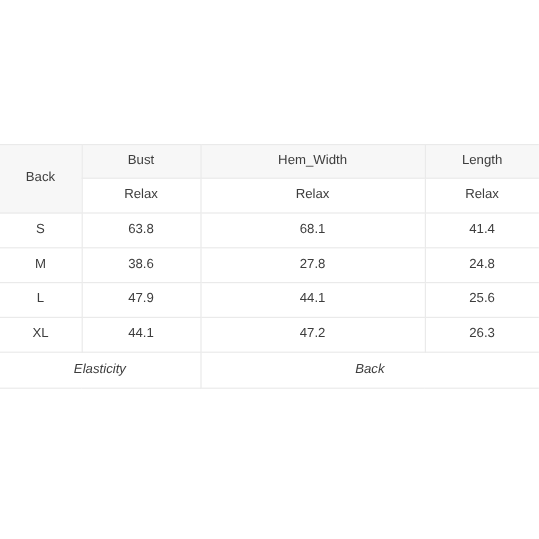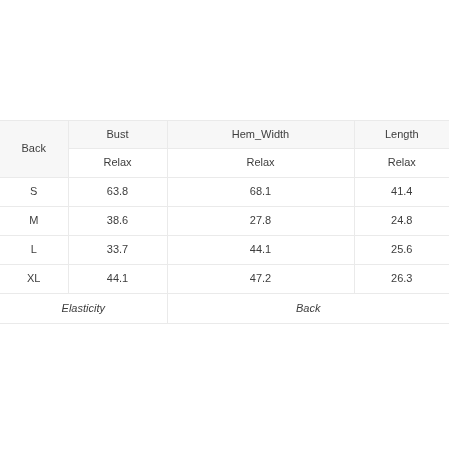--- a/index.html
+++ b/index.html
@@ -110,21 +110,21 @@
         <td>41.4</td>
       </tr>
       <tr class="data-row">
         <td class="vsep">M</td>
         <td class="vsep">38.6</td>
         <td class="vsep">27.8</td>
         <td>24.8</td>
       </tr>
       <tr class="data-row">
         <td class="vsep">L</td>
-        <td class="vsep">33.7</td>
+        <td class="vsep">47.9</td>
         <td class="vsep">44.1</td>
         <td>25.6</td>
       </tr>
       <tr class="data-row">
         <td class="vsep">XL</td>
         <td class="vsep">44.1</td>
         <td class="vsep">47.2</td>
         <td>26.3</td>
       </tr>
       <tr class="elastic-row">

